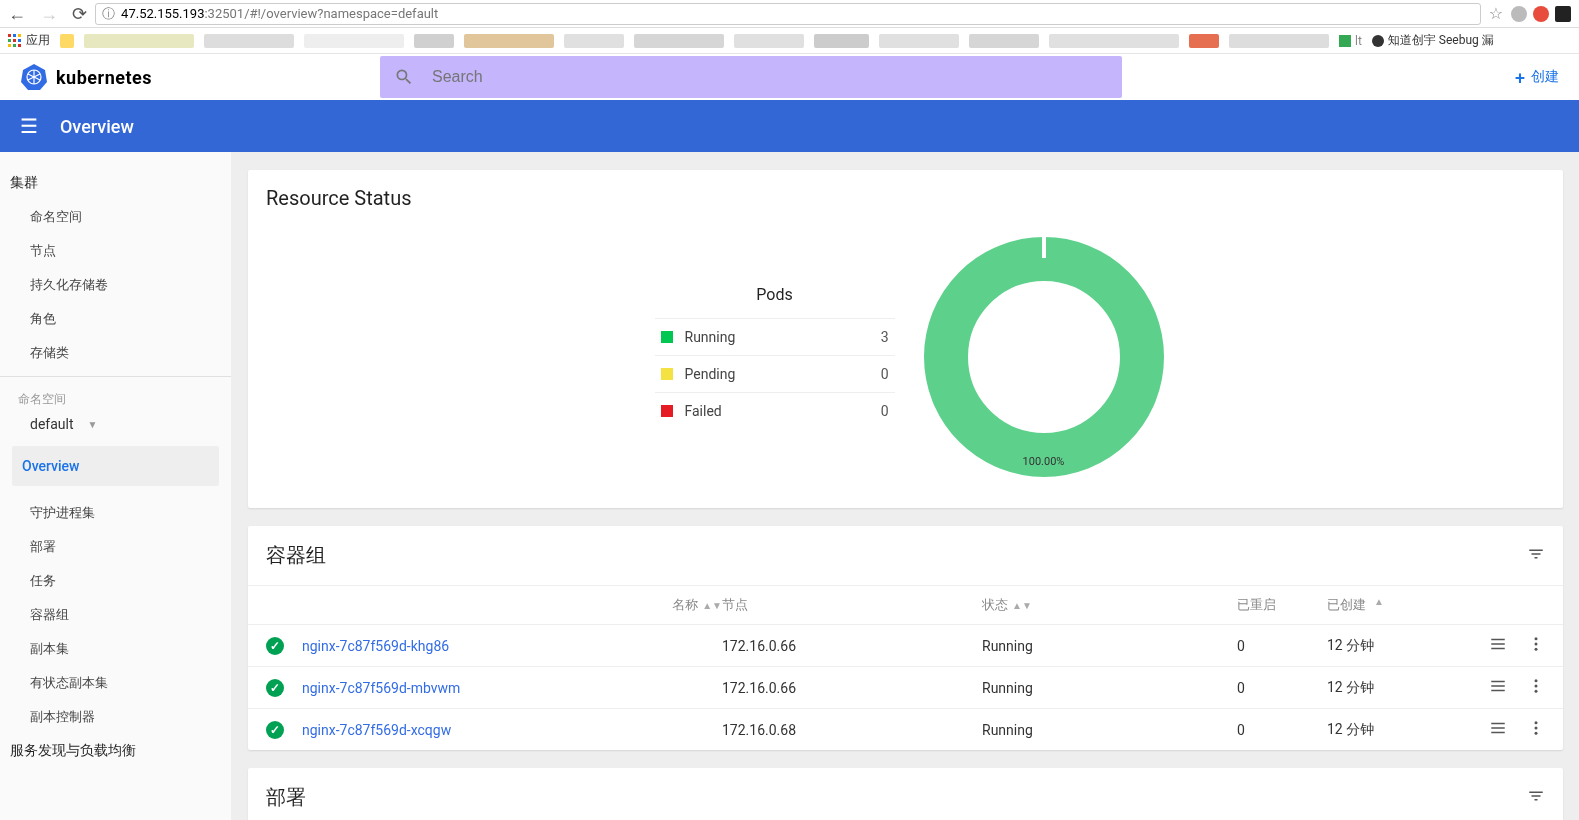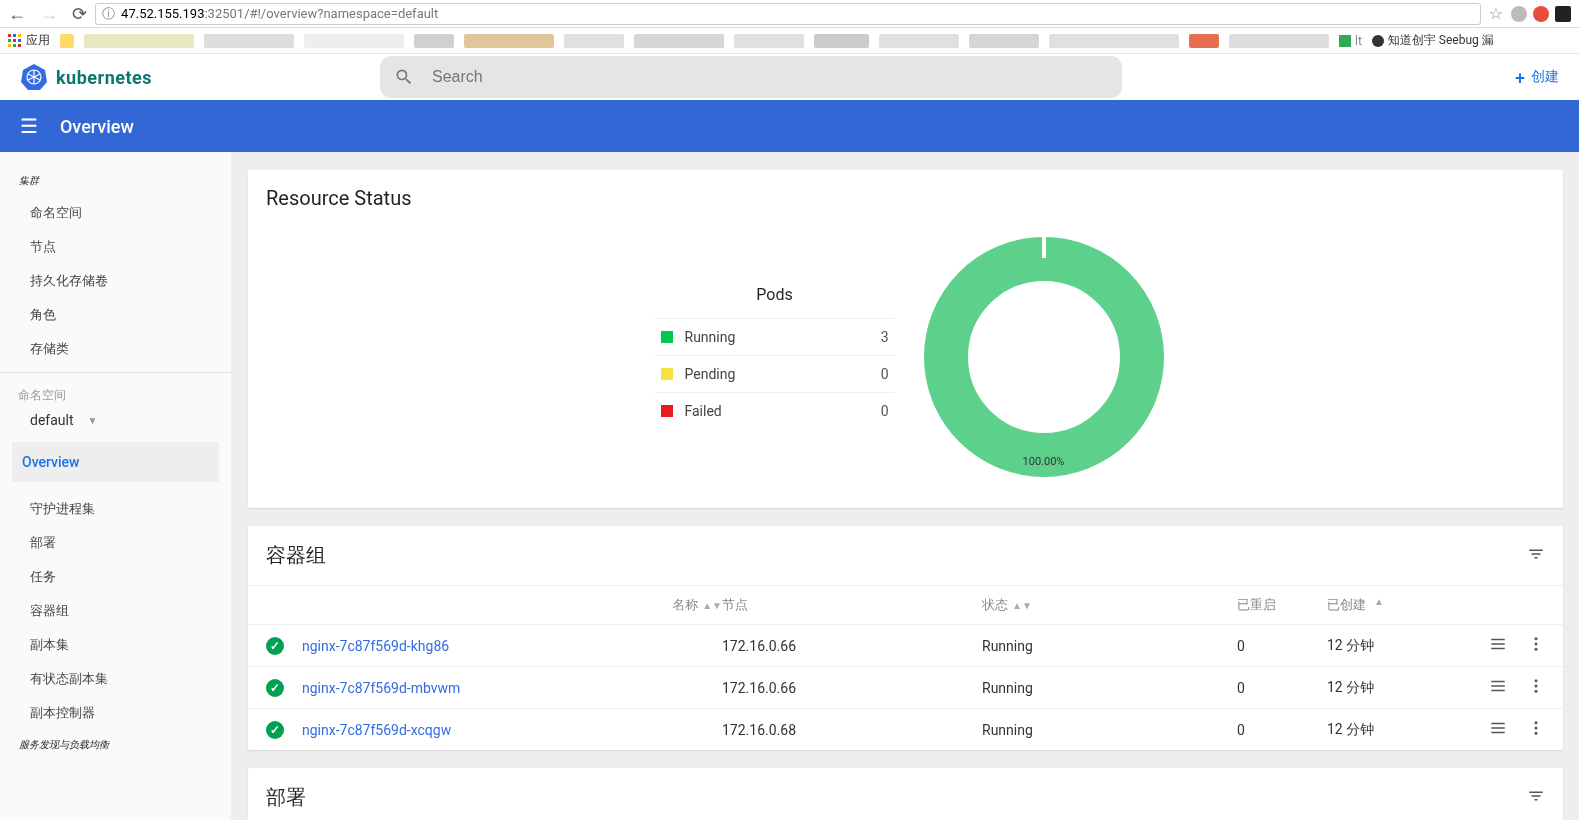--- a/index.html
+++ b/index.html
@@ -15,33 +15,33 @@
 .browser-ext { display: flex; gap: 6px; }
 .ext-icon { width: 16px; height: 16px; border-radius: 2px; }
 
 .bookmark-bar { display: flex; align-items: center; height: 26px; padding: 0 8px; gap: 10px; background: #fff; border-bottom: 1px solid #e5e5e5; font-size: 12px; color: #333; overflow: hidden; }
 .bm-item { display: flex; align-items: center; gap: 4px; white-space: nowrap; }
 .bm-blur { height: 14px; border-radius: 2px; }
 
 
 .app-header { display: flex; align-items: center; height: 46px; padding: 0 20px; background: #fff; }
 .logo { display: flex; align-items: center; gap: 8px; }
-.logo-text { color: #0f766e; font-weight: bold; font-size: 18px; letter-spacing: 0.5px; }
-.search-box { display: flex; align-items: center; margin-left: 228px; background: #e5e5e5; border-radius: 11px; height: 42px; width: 742px; padding: 0 14px; gap: 18px; color: #777; }
+.logo-text { color: #000000; font-weight: bold; font-size: 18px; letter-spacing: 0.5px; }
+.search-box { display: flex; align-items: center; margin-left: 228px; background: #c4b5fd; border-radius: 2px; height: 42px; width: 742px; padding: 0 14px; gap: 18px; color: #777; }
 .search-box input { border: none; background: transparent; outline: none; font-size: 16px; color: #555; flex: 1; }
 .create-btn { margin-left: auto; display: flex; align-items: center; gap: 6px; color: #1a73e8; font-size: 14px; font-weight: 500; cursor: pointer; }
 
 .blue-bar { display: flex; align-items: center; height: 52px; background: #3367d6; color: #fff; padding: 0 20px; gap: 22px; }
 .hamburger { font-size: 20px; cursor: pointer; }
 .page-title { font-size: 18px; font-weight: 500; }
 
 
 .layout { display: flex; height: calc(820px - 28px - 26px - 46px - 52px); }
 .sidebar { width: 232px; background: #fafafa; border-right: 1px solid #eee; padding-top: 14px; overflow-y: auto; }
-.sb-sec-title { font-size: 10px; color: rgba(0,0,0,0.87); padding: 8px 19px; font-weight: 400; font-style: italic; }
+.sb-sec-title { font-size: 14px; color: rgba(0,0,0,0.87); padding: 8px 10px; font-weight: 400; }
 .sb-item { font-size: 13px; color: #444; padding: 8px 30px; cursor: pointer; }
 .sb-divider { border: none; border-top: 1px solid #e0e0e0; margin: 6px 0; }
 .sb-ns-label { font-size: 12px; color: #999; padding: 8px 18px 0 18px; }
 .sb-ns-select { display: flex; align-items: center; padding: 8px 22px 14px 30px; font-size: 14px; color: #333; gap: 8px; cursor: pointer; }
 .sb-ns-select .arrow { color: #999; font-size: 10px; margin-left: 6px; }
 .sb-active { background: #eee; color: #1a73e8; font-weight: 500; margin: 0 12px 10px 12px; padding: 12px 10px; border-radius: 2px; font-size: 14px; }
 
 .content { flex: 1; background: #eee; padding: 18px 16px; overflow-y: auto; display: flex; flex-direction: column; gap: 18px; }
 .card { background: #fff; border-radius: 2px; box-shadow: 0 1px 2px rgba(0,0,0,0.1); }
 .card-title { font-size: 20px; color: rgba(0,0,0,0.87); padding: 16px 18px; display: flex; align-items: center; justify-content: space-between; }

